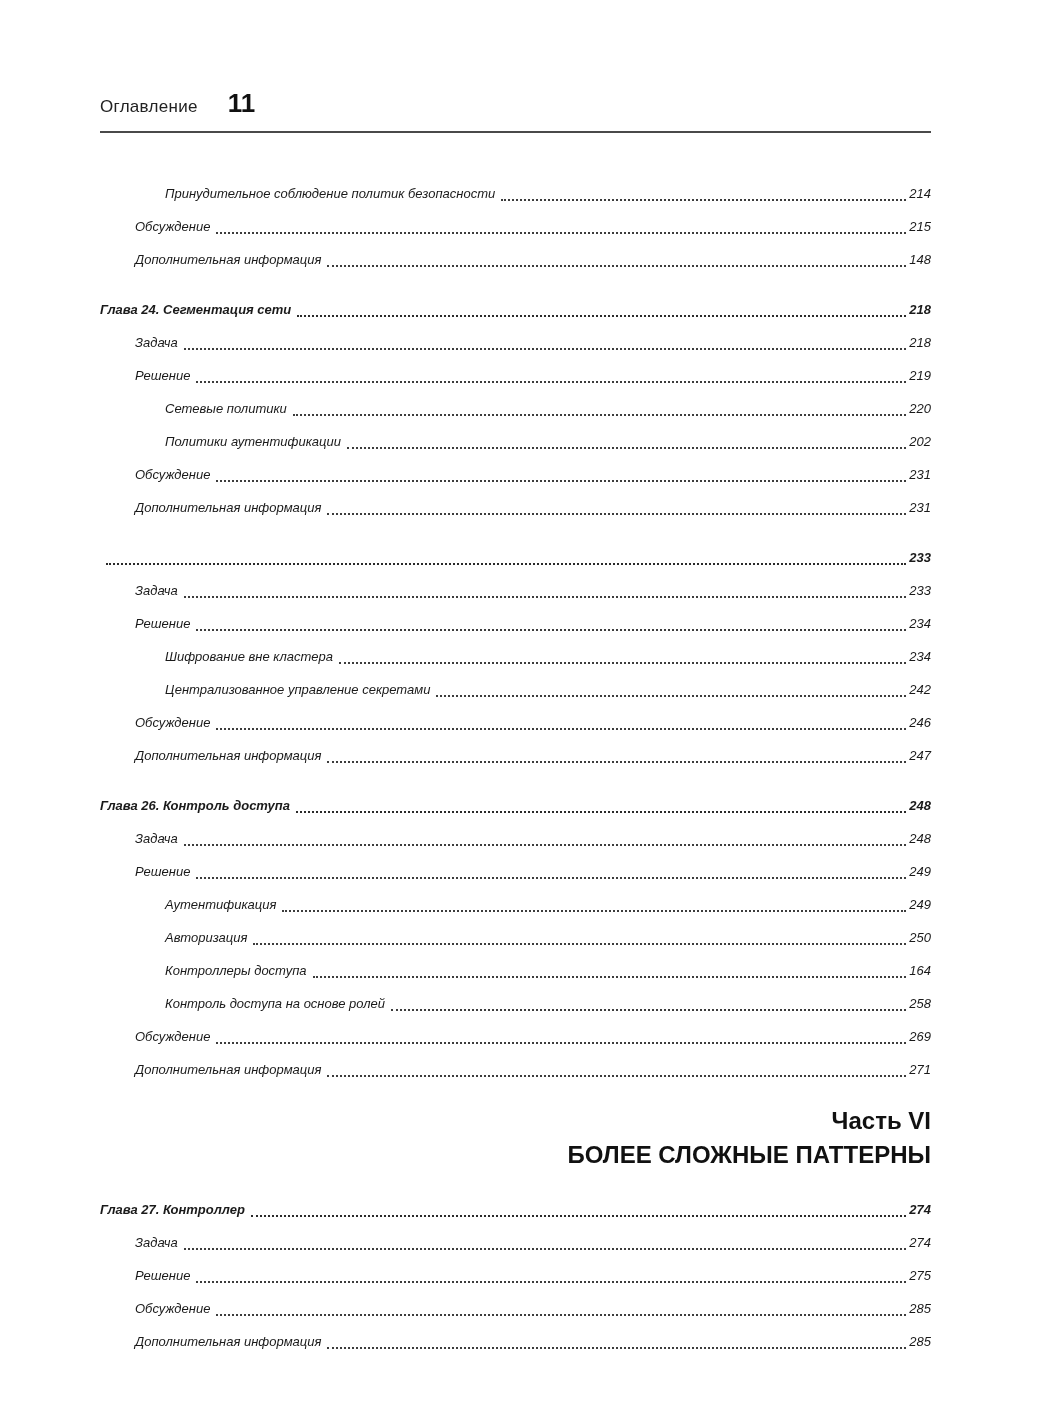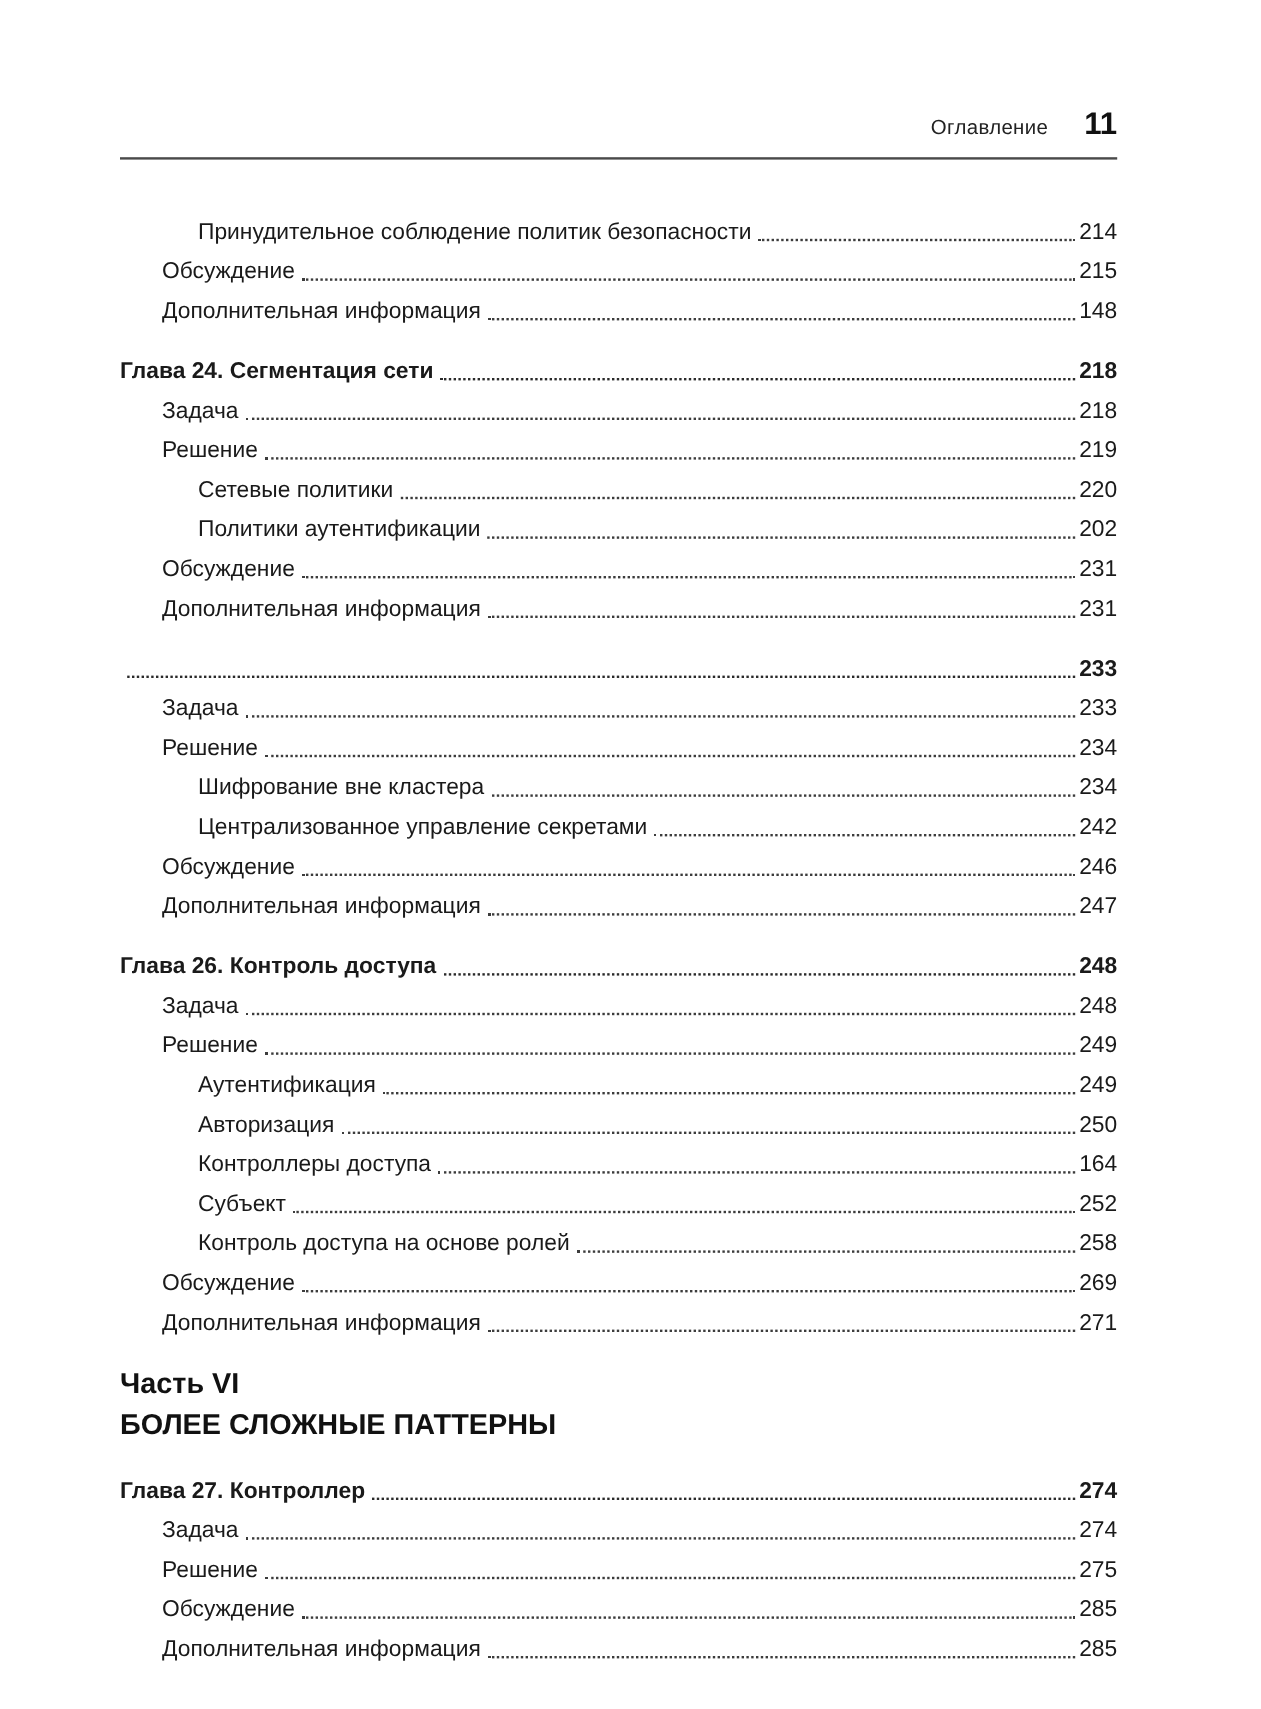--- a/index.html
+++ b/index.html
@@ -14,21 +14,20 @@
     margin: 0 auto;
     background: #ffffff;
     box-sizing: border-box;
     padding: 88px 120px 0 100px;
     overflow: hidden;
     font-family: "Liberation Sans", sans-serif;
     color: #1a1a1a;
   }
   .page-header {
     display: flex;
-    justify-content: flex-end;
     align-items: baseline;
     gap: 30px;
     padding-bottom: 12px;
   }
   .header-title {
     font-size: 17px;
     letter-spacing: 0.3px;
     color: #222;
   }
   .header-page {
@@ -40,23 +39,24 @@
     border-bottom: 2px solid #4a4a4a;
     height: 0;
   }
   .toc-body {
     margin-top: 40px;
   }
   .toc-row {
     display: flex;
     align-items: flex-end;
     height: 33px;
-    font-size: 19px;
+    font-size: 13px;
     line-height: 24px;
     color: #1a1a1a;
+    font-style: italic;
   }
   .toc-row.lvl1 { padding-left: 35px; text-align: center; }
   .toc-row.lvl2 { padding-left: 65px; }
   .toc-row.chapter {
     font-weight: 700;
     margin-top: 17px;
   }
   .toc-label {
     white-space: nowrap;
     flex: none;
@@ -69,21 +69,21 @@
   }
   .toc-row.chapter .toc-dots {
     border-bottom-color: #2a2a2a;
   }
   .toc-page {
     flex: none;
     white-space: nowrap;
   }
   .part-heading {
     margin: 22px 0 6px 0;
-    text-align: left;
+    text-align: right;
   }
   .part-line {
     font-size: 24px;
     font-weight: 700;
     line-height: 34px;
     color: #111;
   }
 </style>
 </head>
 <body>
@@ -204,25 +204,20 @@
         <span class="toc-label">Авторизация</span>
         <span class="toc-dots"></span>
         <span class="toc-page">250</span>
       </div>
       <div class="toc-row lvl2">
         <span class="toc-label">Контроллеры доступа</span>
         <span class="toc-dots"></span>
         <span class="toc-page">164</span>
       </div>
       <div class="toc-row lvl2">
-        <span class="toc-label">Субъект</span>
-        <span class="toc-dots"></span>
-        <span class="toc-page">252</span>
-      </div>
-      <div class="toc-row lvl2">
         <span class="toc-label">Контроль доступа на основе ролей</span>
         <span class="toc-dots"></span>
         <span class="toc-page">258</span>
       </div>
       <div class="toc-row lvl1">
         <span class="toc-label">Обсуждение</span>
         <span class="toc-dots"></span>
         <span class="toc-page">269</span>
       </div>
       <div class="toc-row lvl1">

